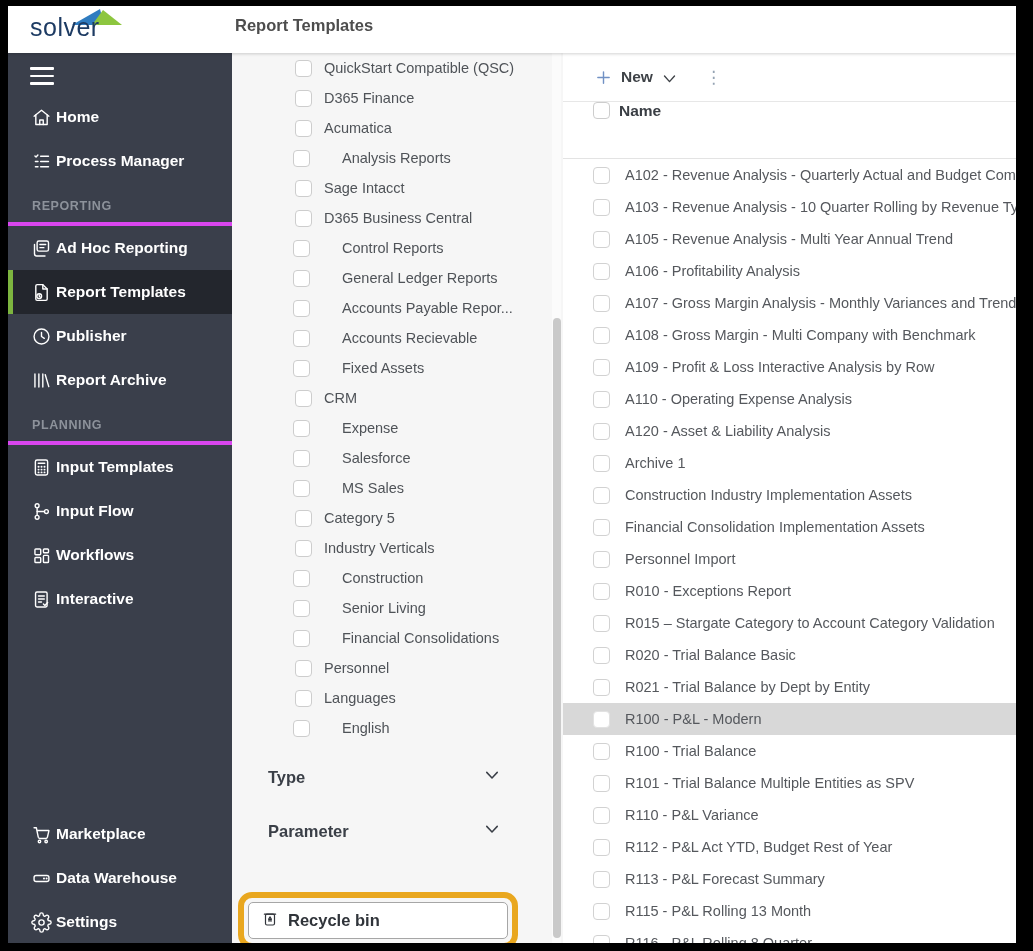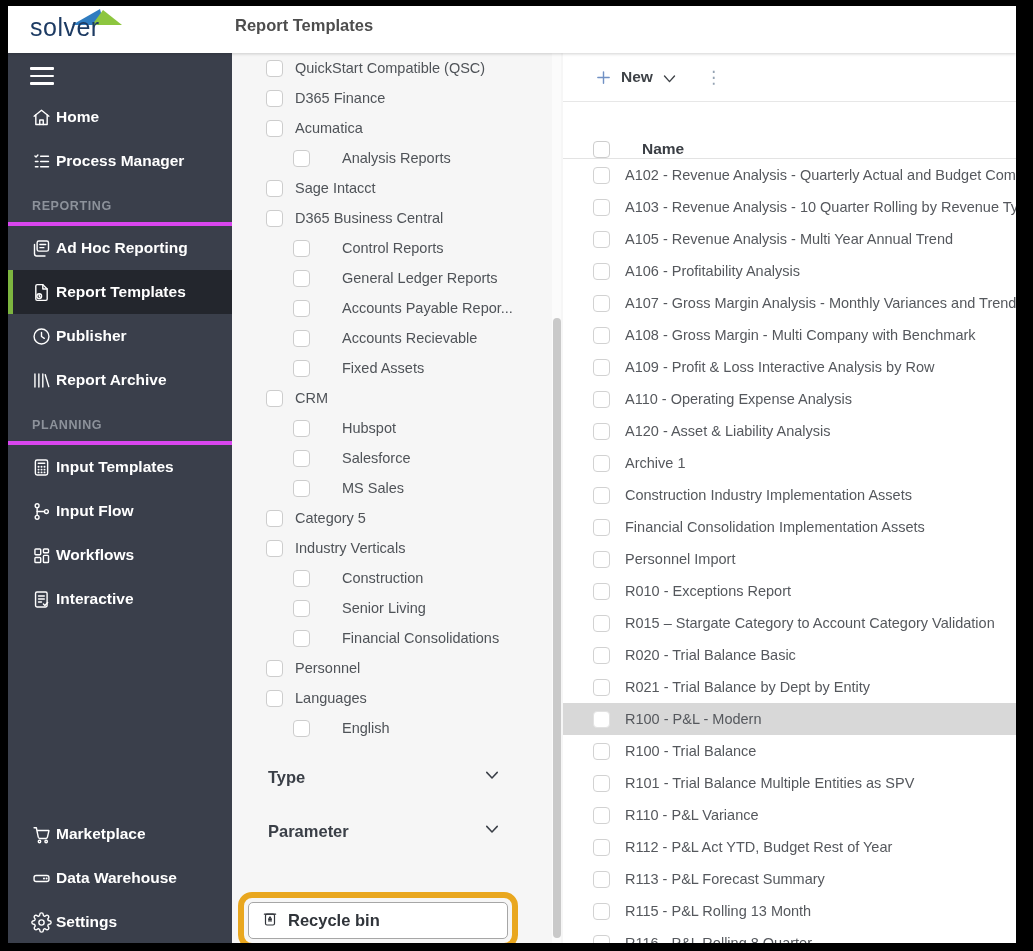--- a/index.html
+++ b/index.html
@@ -25,42 +25,42 @@
   .nav-row { position:relative; height:44px; display:flex; align-items:center; padding-left:22px; gap:4px; color:#fff; font-size:15.5px; font-weight:600; cursor:pointer; }
   .nav-row .nav-icon { width:22px; height:22px; flex:none; display:flex; align-items:center; justify-content:center; }
   .nav-row .nav-icon svg { width:21px; height:21px; stroke:#fff; fill:none; stroke-width:1.6; stroke-linecap:round; stroke-linejoin:round; }
   .nav-row.active { background:#23262D; }
   .nav-row.active::before { content:""; position:absolute; left:0; top:0; bottom:0; width:5px; background:var(--accent-green,#7DB53F); }
   .nav-row.kind-label { height:43px; align-items:flex-end; padding:0 0 9px 24px; border-bottom:4px solid #d946ef; color:#8D929B; font-size:12.5px; font-weight:700; letter-spacing:.6px; cursor:default; }
   .sidebar-bottom { position:absolute; left:0; right:0; bottom:7px; }
 
   
   .filter-row { height:30px; display:flex; align-items:center; }
-  .filter-row.lv0 { padding-left:34px; }
+  .filter-row.lv0 { padding-left:34px;margin-left:29px; }
   .filter-row.lv1 { padding-left:61px;gap:20px; }
   .checkbox { width:17px; height:17px; border:1.5px solid #CDCDCD; border-radius:4px; background:#fff; flex:none; }
   .filter-label { margin-left:12px; font-size:14.5px; color:#4F5358; white-space:nowrap; }
   .collapse-row { height:40px; margin-top:14px; display:flex; align-items:center; justify-content:space-between; padding:0 62px 0 36px; cursor:pointer; }
   .collapse-label { font-size:16.5px; font-weight:700; color:#3A3F47; }
   .chevron-down-icon svg { width:18px; height:18px; stroke:#3A3F47; fill:none; stroke-width:2; stroke-linecap:round; stroke-linejoin:round; }
   .filter-scroll-track { position:absolute; top:0; bottom:0; right:2px; width:9px; background:#FBFBFB; }
   .filter-scroll-thumb { position:absolute; top:265px; right:2px; width:8px; height:620px; background:#C9C9C9; border-radius:4px; }
   .recycle-annotation { position:absolute; left:6px; bottom:2px; width:280px; height:57px; border:6px solid var(--annotation-yellow,#E9A71F); border-radius:14px; background:transparent; z-index:3;padding-left:26px; }
   .recycle-button { position:absolute; left:4px; top:4px; right:4px; bottom:4px; background:#fff; border:1.5px solid #A6A6A6; border-radius:5px; display:flex; align-items:center; padding-left:12px; gap:9px; cursor:pointer; }
   .recycle-button svg { width:18px; height:18px; stroke:#30343A; fill:none; stroke-width:1.6; stroke-linecap:round; stroke-linejoin:round; }
   .recycle-label { font-size:16.5px; font-weight:600; color:#30343A; }
 
   
   .toolbar { height:49px; border-bottom:1px solid #E7E7E7; display:flex; align-items:center; padding-left:32px; }
   .new-button { display:flex; align-items:center; gap:9px; cursor:pointer; }
   .plus-icon svg { width:17px; height:17px; stroke:var(--plus-blue,#7191C4); fill:none; stroke-width:2; stroke-linecap:round; display:block; }
   .new-label { font-size:15.5px; font-weight:600; color:#3E4247; }
   .new-chevron svg { width:15px; height:15px; stroke:#3E4247; fill:none; stroke-width:2.2; stroke-linecap:round; stroke-linejoin:round; display:block; margin-top:2px; }
   .kebab-icon { margin-left:28px; font-size:17px; color:#95A3B3; cursor:pointer; line-height:1; letter-spacing:0; }
-  .list-header { height:57px; display:flex; align-items:flex-end; padding-left:30px; gap:32px; border-bottom:1px solid #E3E3E3; }
+  .list-header { height:57px; display:flex; align-items:flex-start; padding-left:30px; gap:9px; border-bottom:1px solid #E3E3E3; }
   .name-header { font-size:15.5px; font-weight:700; color:#3A3E44; }
   .row { height:32px; display:flex; align-items:center; padding-left:30px; gap:15px; white-space:nowrap; cursor:pointer; }
   .row-label { font-size:14.5px; color:#55585D; }
   .row.highlighted { background:var(--row-highlight,#D8D8D8); }
   .row.highlighted .checkbox { border-color:#E2E2E2; }
   .row .checkbox { border-color:#D2D2D2; }
 </style>
 </head>
 <body>
 
@@ -284,21 +284,21 @@
           <div class="filter-row lv1">
     <span class="checkbox"></span>
     <span class="filter-label">Fixed Assets</span>
   </div>
           <div class="filter-row lv0">
     <span class="checkbox"></span>
     <span class="filter-label">CRM</span>
   </div>
           <div class="filter-row lv1">
     <span class="checkbox"></span>
-    <span class="filter-label">Hubspot</span>
+    <span class="filter-label">Expense</span>
   </div>
           <div class="filter-row lv1">
     <span class="checkbox"></span>
     <span class="filter-label">Salesforce</span>
   </div>
           <div class="filter-row lv1">
     <span class="checkbox"></span>
     <span class="filter-label">MS Sales</span>
   </div>
           <div class="filter-row lv0">

